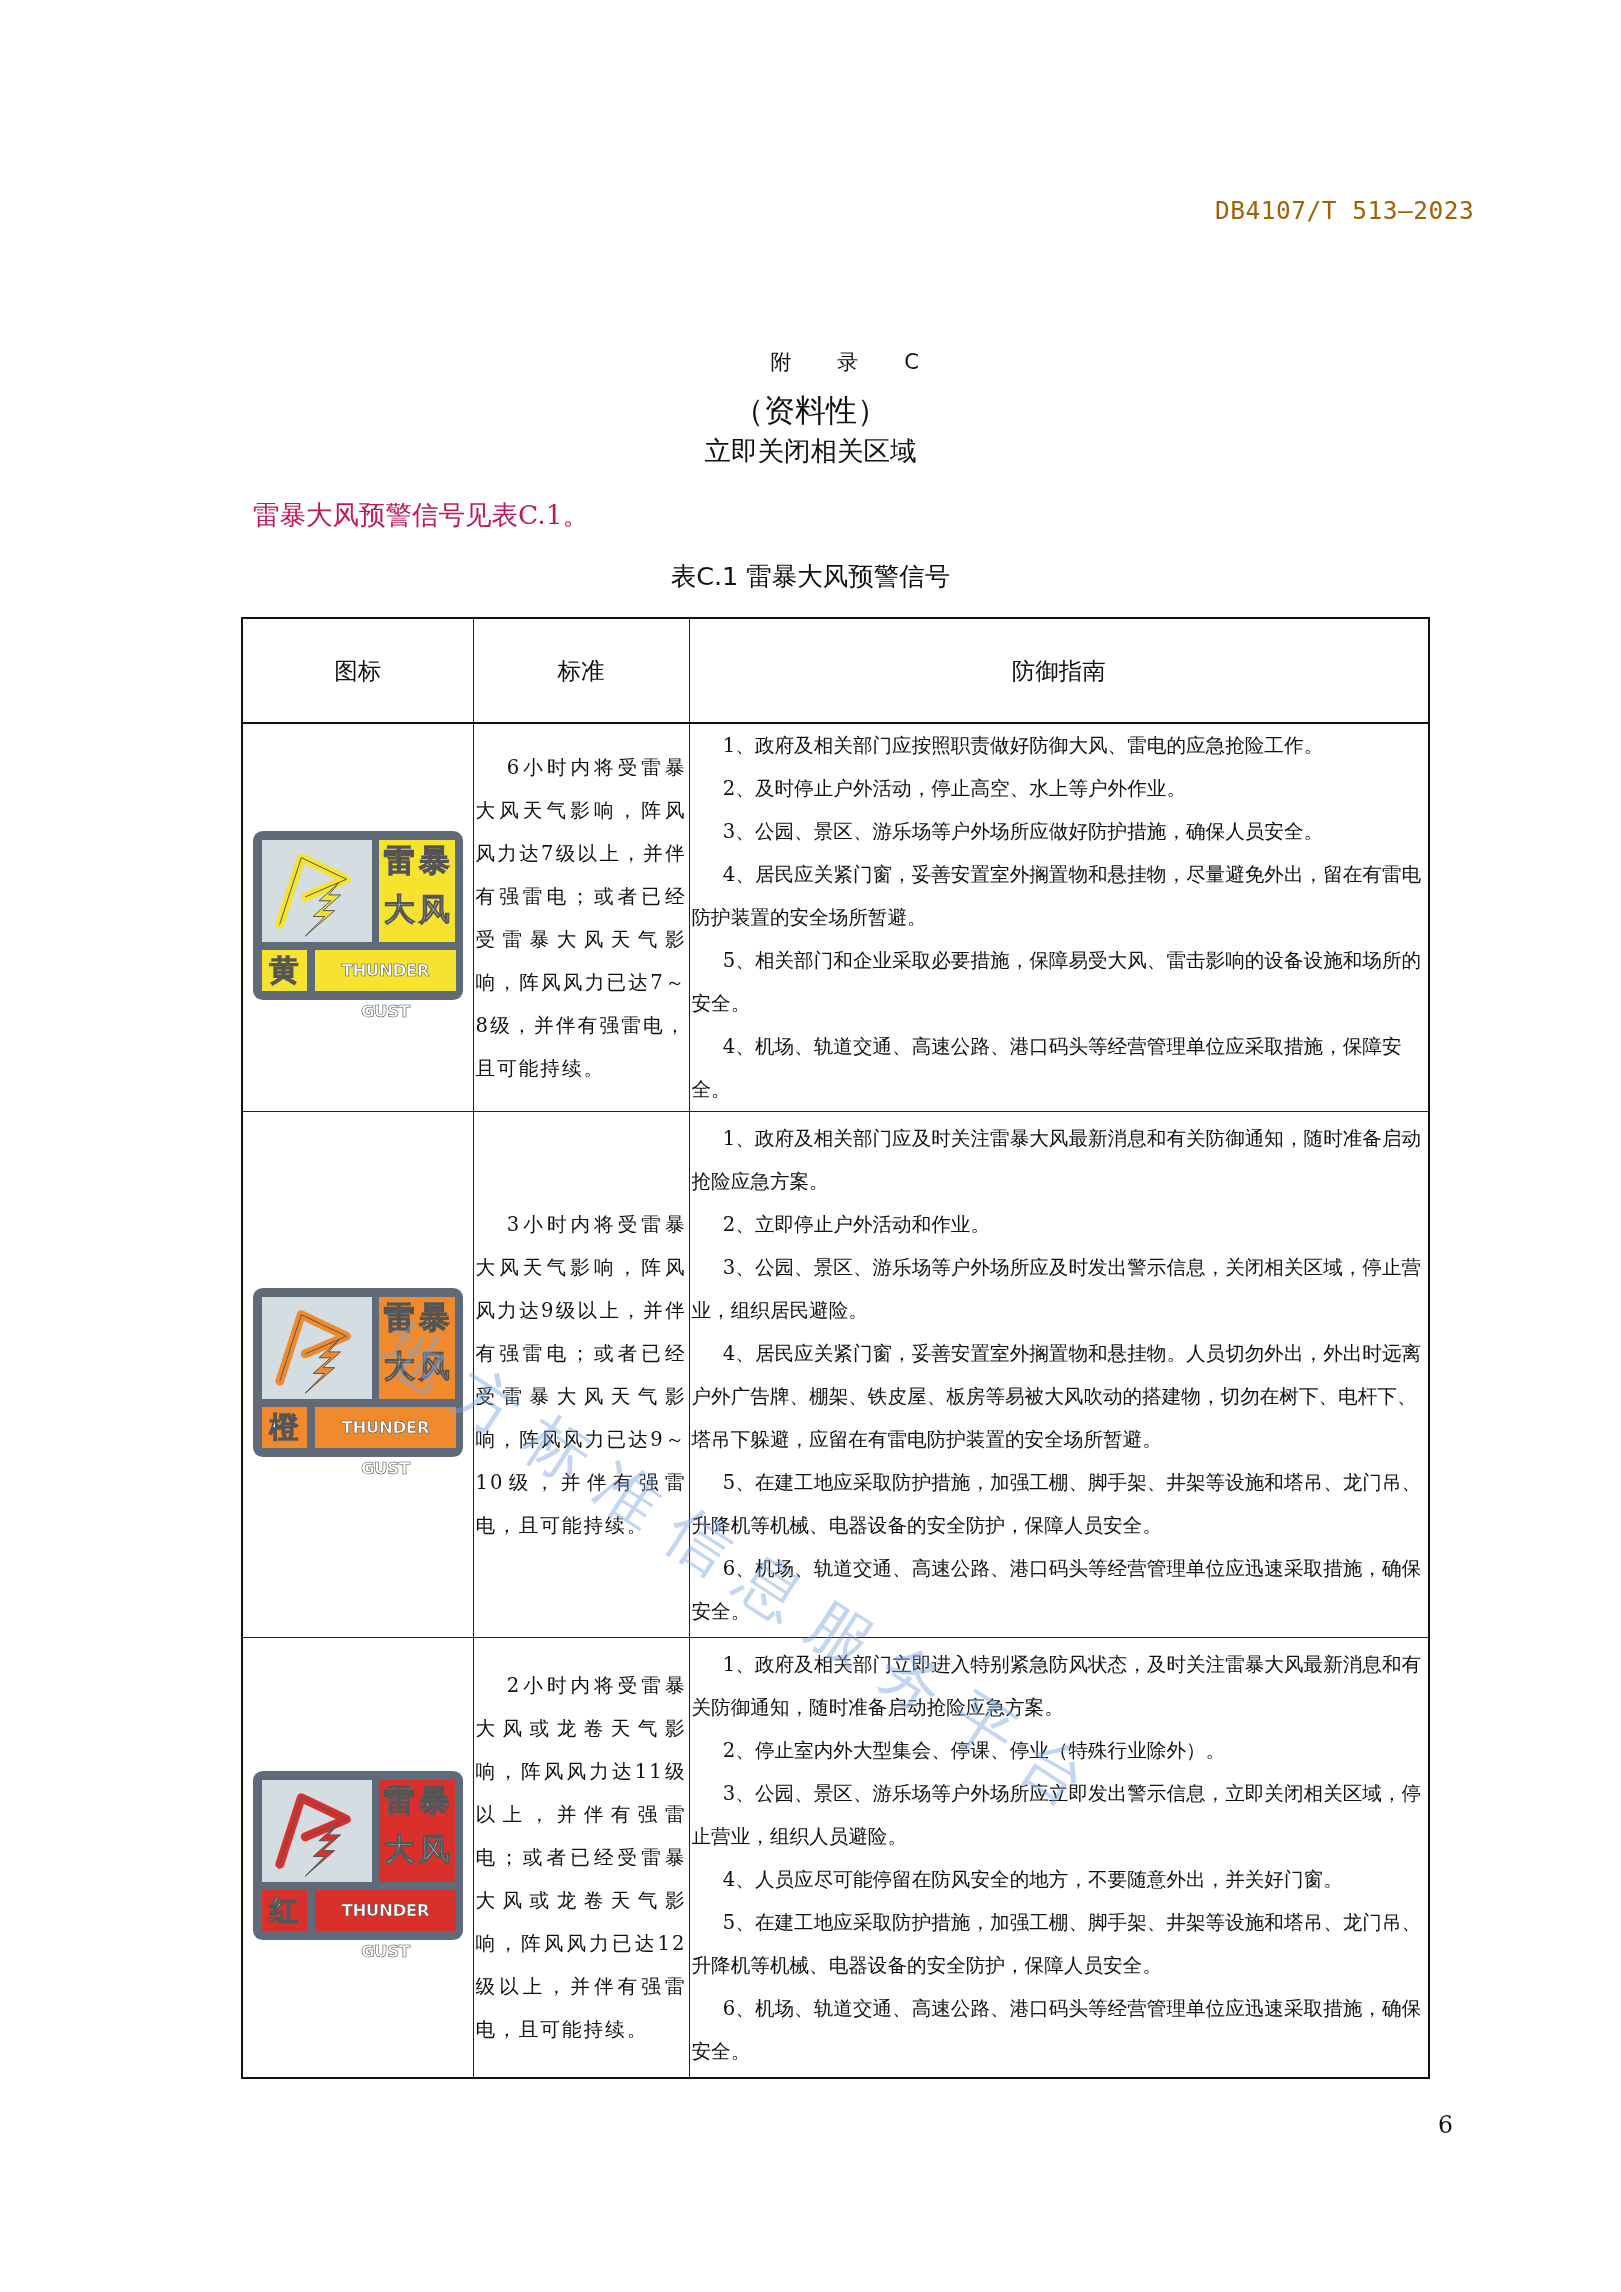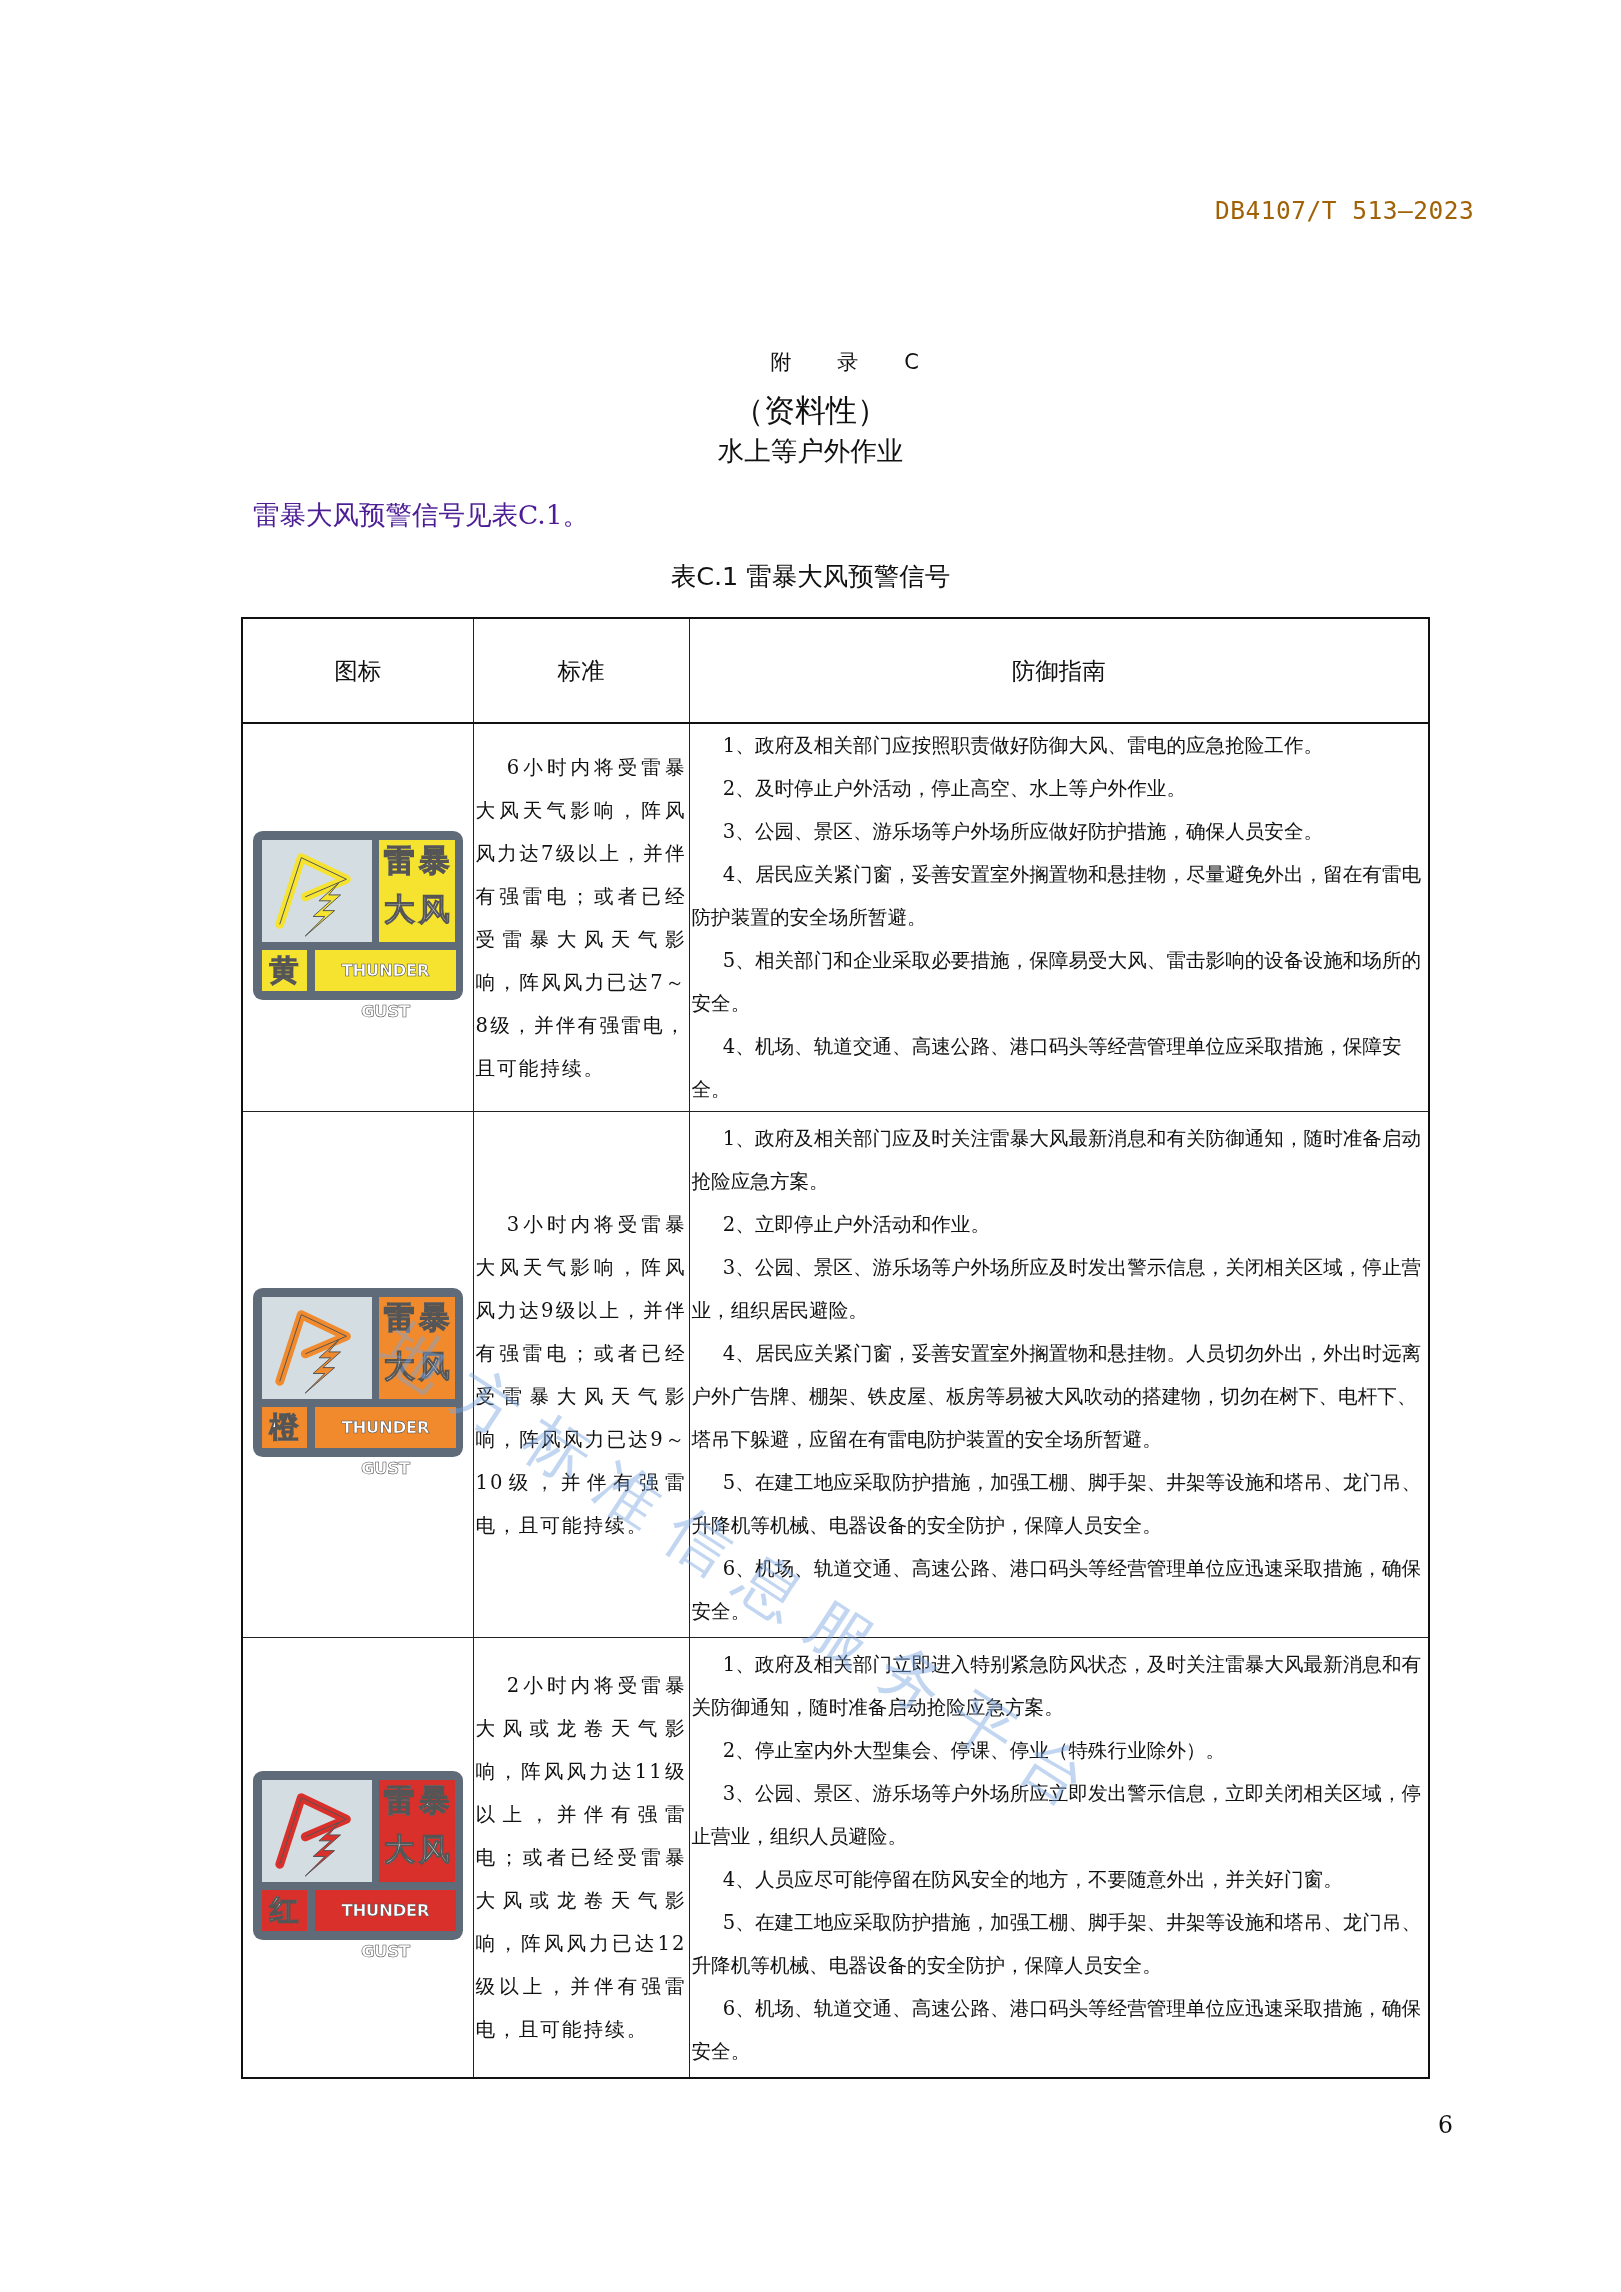--- a/index.html
+++ b/index.html
@@ -4,21 +4,21 @@
 <style>
   html, body { margin: 0; padding: 0; background: #ffffff; }
   body { width: 1621px; height: 2293px; position: relative; overflow: hidden;
          font-family: "DejaVu Serif", "Liberation Serif", serif; color: #111; }
   .doc-code { position: absolute; left: 1215px; top: 196px; font-family: "DejaVu Sans Mono", "Liberation Mono", monospace;
               font-size: 24.5px; letter-spacing: 0.5px; color: #a16207; }
   .appendix { position: absolute; left: 0; width: 1621px; text-align: center; font-family: "DejaVu Sans", "Liberation Sans", sans-serif; color: #111; }
   .appendix .a1 { position: absolute; top: 348px; left: 0; width: 1621px; font-size: 21px; letter-spacing: 19.6px; padding-left: 44px; }
   .appendix .a2 { position: absolute; top: 390px; left: 0; width: 1621px; font-size: 31px; }
   .appendix .a3 { position: absolute; top: 433px; left: 0; width: 1621px; font-size: 26.5px; }
-  .intro { position: absolute; left: 253px; top: 497px; font-size: 26.5px; color: #4c1d95; }
+  .intro { position: absolute; left: 253px; top: 497px; font-size: 26.5px; color: #be185d; }
   .table-title { position: absolute; left: 0; width: 1621px; top: 559px; text-align: center;
                  font-family: "DejaVu Sans", "Liberation Sans", sans-serif; font-size: 25.5px; }
   table.signals { position: absolute; left: 241px; top: 617px; width: 1189px; border-collapse: collapse;
                   border: 2.9px solid #111; table-layout: fixed; }
   table.signals td, table.signals th { border: 1.5px solid #222; padding: 6px; vertical-align: middle; }
   table.signals th { height: 91px; font-weight: normal; font-size: 23.5px; text-align: center; border-bottom: 2.9px solid #111; }
   col.c1 { width: 231px; } col.c2 { width: 216px; } col.c3 { width: auto; }
   .icon-cell { text-align: center; }
   .std-cell { font-size: 19.6px; line-height: 43px; padding: 0 2px 0 2px !important; text-align: justify; }
   .std-cell p { margin: 0; text-indent: 1.6em; letter-spacing: 2px; }
@@ -46,21 +46,21 @@
   .page-number { position: absolute; left: 1438px; top: 2111px; font-size: 23.5px; }
 </style>
 </head>
 <body>
 
 <div class="doc-code">DB4107/T 513—2023</div>
 
 <div class="appendix">
   <div class="a1">附 录 C</div>
   <div class="a2">（资料性）</div>
-  <div class="a3">水上等户外作业</div>
+  <div class="a3">立即关闭相关区域</div>
 </div>
 
 <div class="intro">雷暴大风预警信号见表C.1。</div>
 <div class="table-title">表C.1 雷暴大风预警信号</div>
 
 <table class="signals">
   <colgroup>
       <col class="c1">
       <col class="c2">
       <col class="c3">

